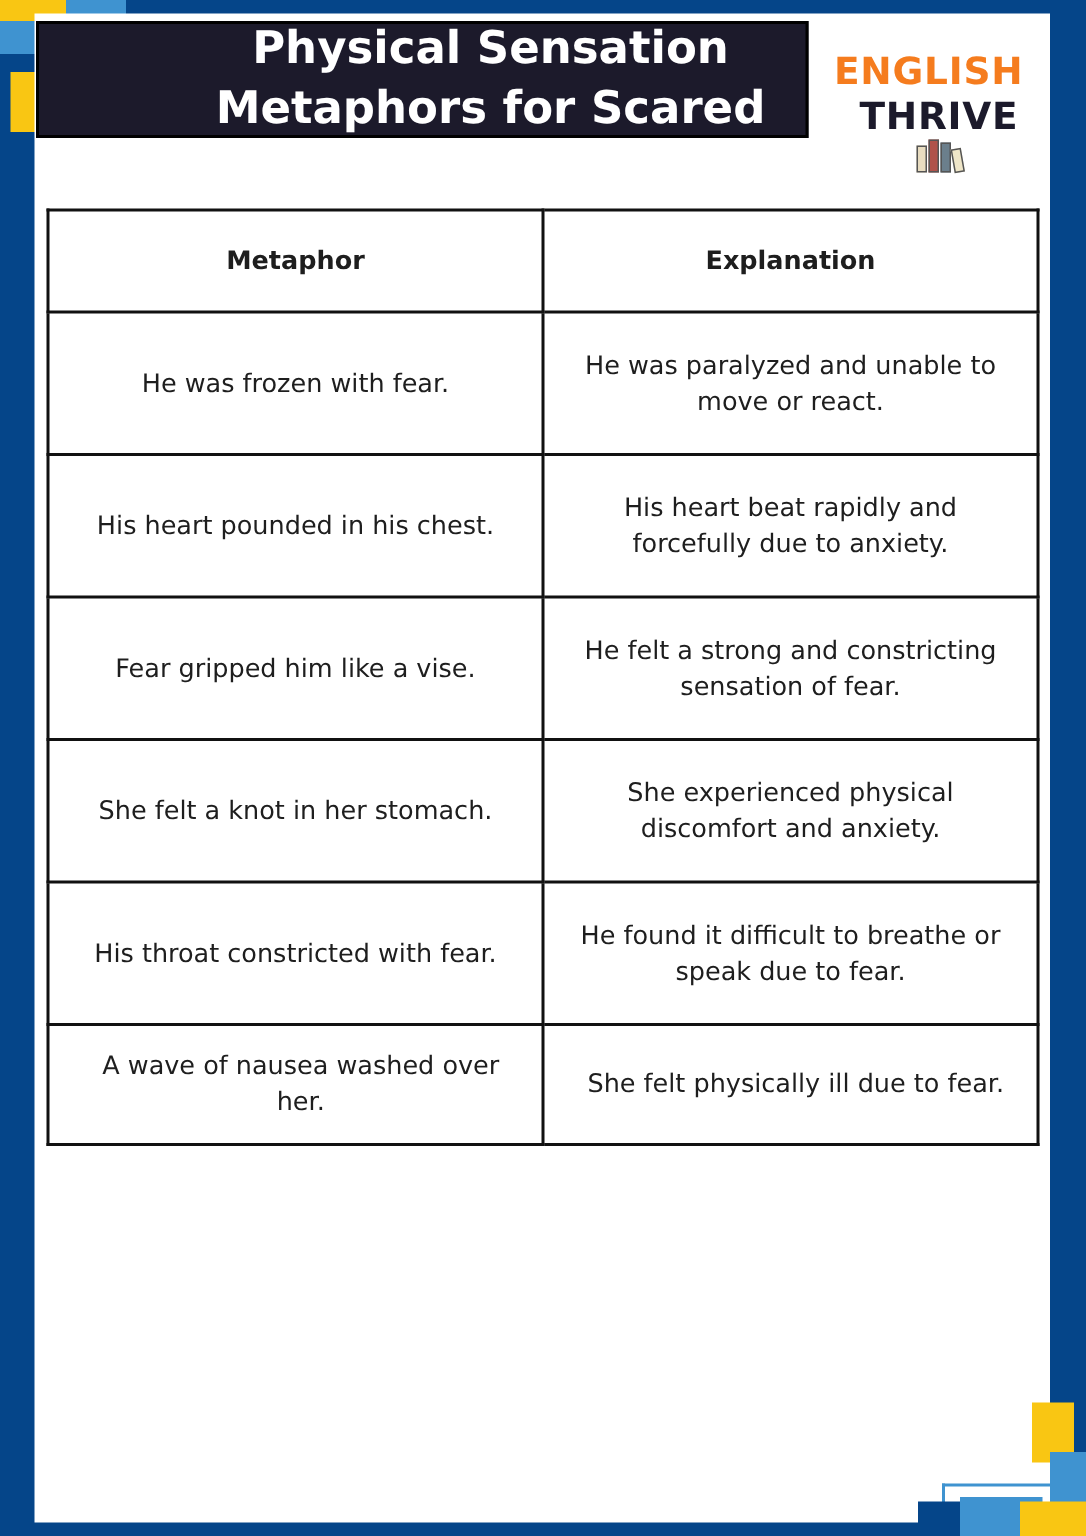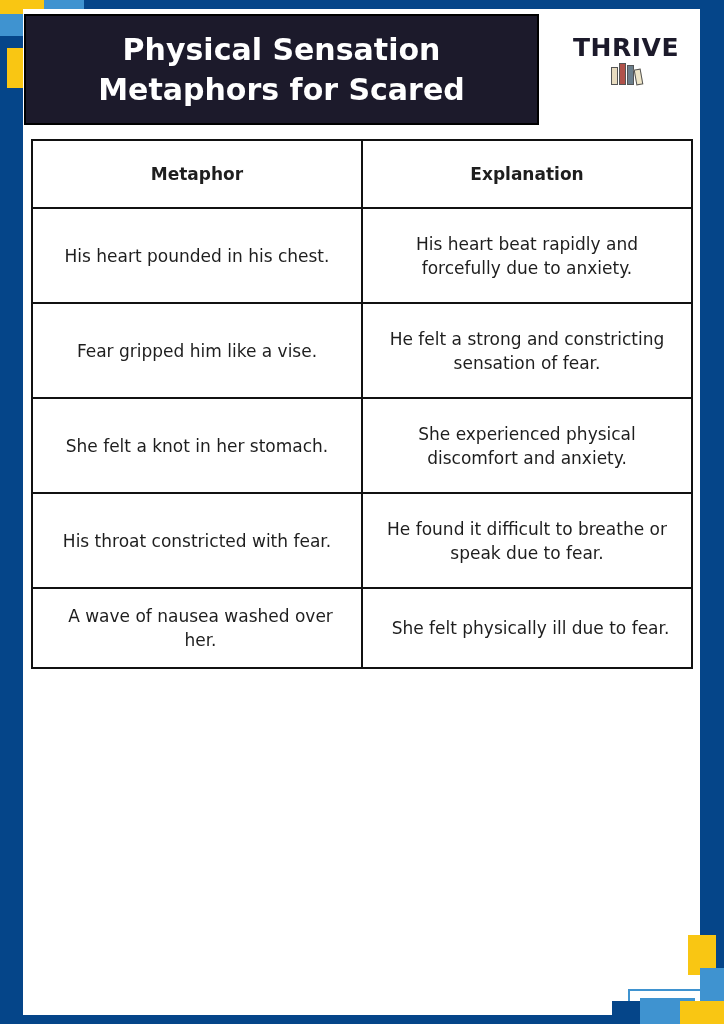--- a/index.html
+++ b/index.html
@@ -7,23 +7,23 @@
       width: 724px; height: 1024px; position: relative; overflow: hidden;
       background: #054589;
       font-family: "Liberation Sans", "DejaVu Sans", sans-serif;
     }
     .deco { position: absolute; }
     .paper {
       position: absolute; left: 23px; top: 9px; width: 677px; height: 1006px;
       background: #ffffff;
     }
     .title-box {
-      position: absolute; left: 24px; top: 14px; width: 515px; height: 111px;
+      position: absolute; left: 24px; top: 14px; width: 515px; height: 78px;
       background: #1c1a2b; border: 2px solid #000; box-sizing: border-box;
-      display: flex; align-items: center; justify-content: center; text-align: center;
+      display: flex; align-items: center; justify-content: flex-end; text-align: center;
     }
     .title-text {
       color: #ffffff; font-family: "DejaVu Sans", sans-serif; font-weight: bold;
       font-size: 30px; line-height: 40px; width: 420px;
     }
     .logo { position: absolute; left: 556px; top: 33px; width: 140px; height: 66px; }
     .logo-line1 { color: #f57c1e; font-family: "DejaVu Sans", sans-serif; font-weight: bold; font-size: 25px; line-height: 30px; letter-spacing: 0.5px; }
     .logo-line2 { color: #1c1a2b; font-family: "DejaVu Sans", sans-serif; font-weight: bold; font-size: 25px; line-height: 30px; display: flex; align-items: center; letter-spacing: 0.5px; flex-direction: column; }
     .books { display: inline-flex; align-items: flex-end; margin-left: 2px; height: 22px; }
     .books span { display: inline-block; width: 5px; margin-right: 1px; }
@@ -59,20 +59,21 @@
 <div class="deco" style="left:680px;top:1001px;width:44px;height:23px;background:#f9c613;"></div>
 
 <div class="title-box">
   <div class="title-text">
     <div>Physical Sensation</div>
     <div>Metaphors for Scared</div>
   </div>
 </div>
 
 <div class="logo">
+  <div class="logo-line1">ENGLISH</div>
   <div class="logo-line2">
     <span>THRIVE</span>
     <span class="books">
       <span style="height:16px;background:#e8dcc0;border:1px solid #555;"></span>
       <span style="height:20px;background:#b0524a;border:1px solid #555;"></span>
       <span style="height:18px;background:#6b7f8c;border:1px solid #555;"></span>
       <span style="height:14px;background:#efe6c8;border:1px solid #555;transform:rotate(-10deg);"></span>
     </span>
   </div>
 </div>
@@ -83,20 +84,24 @@
       <col style="width:50%">
     </colgroup>
   <thead>
     <tr>
       <th>Metaphor</th>
       <th>Explanation</th>
     </tr>
   </thead>
   <tbody>
     <tr>
+      <td>He was frozen with fear.</td>
+      <td>He was paralyzed and unable to move or react.</td>
+    </tr>
+    <tr>
       <td>His heart pounded in his chest.</td>
       <td>His heart beat rapidly and forcefully due to anxiety.</td>
     </tr>
     <tr>
       <td>Fear gripped him like a vise.</td>
       <td>He felt a strong and constricting sensation of fear.</td>
     </tr>
     <tr>
       <td>She felt a knot in her stomach.</td>
       <td>She experienced physical discomfort and anxiety.</td>

